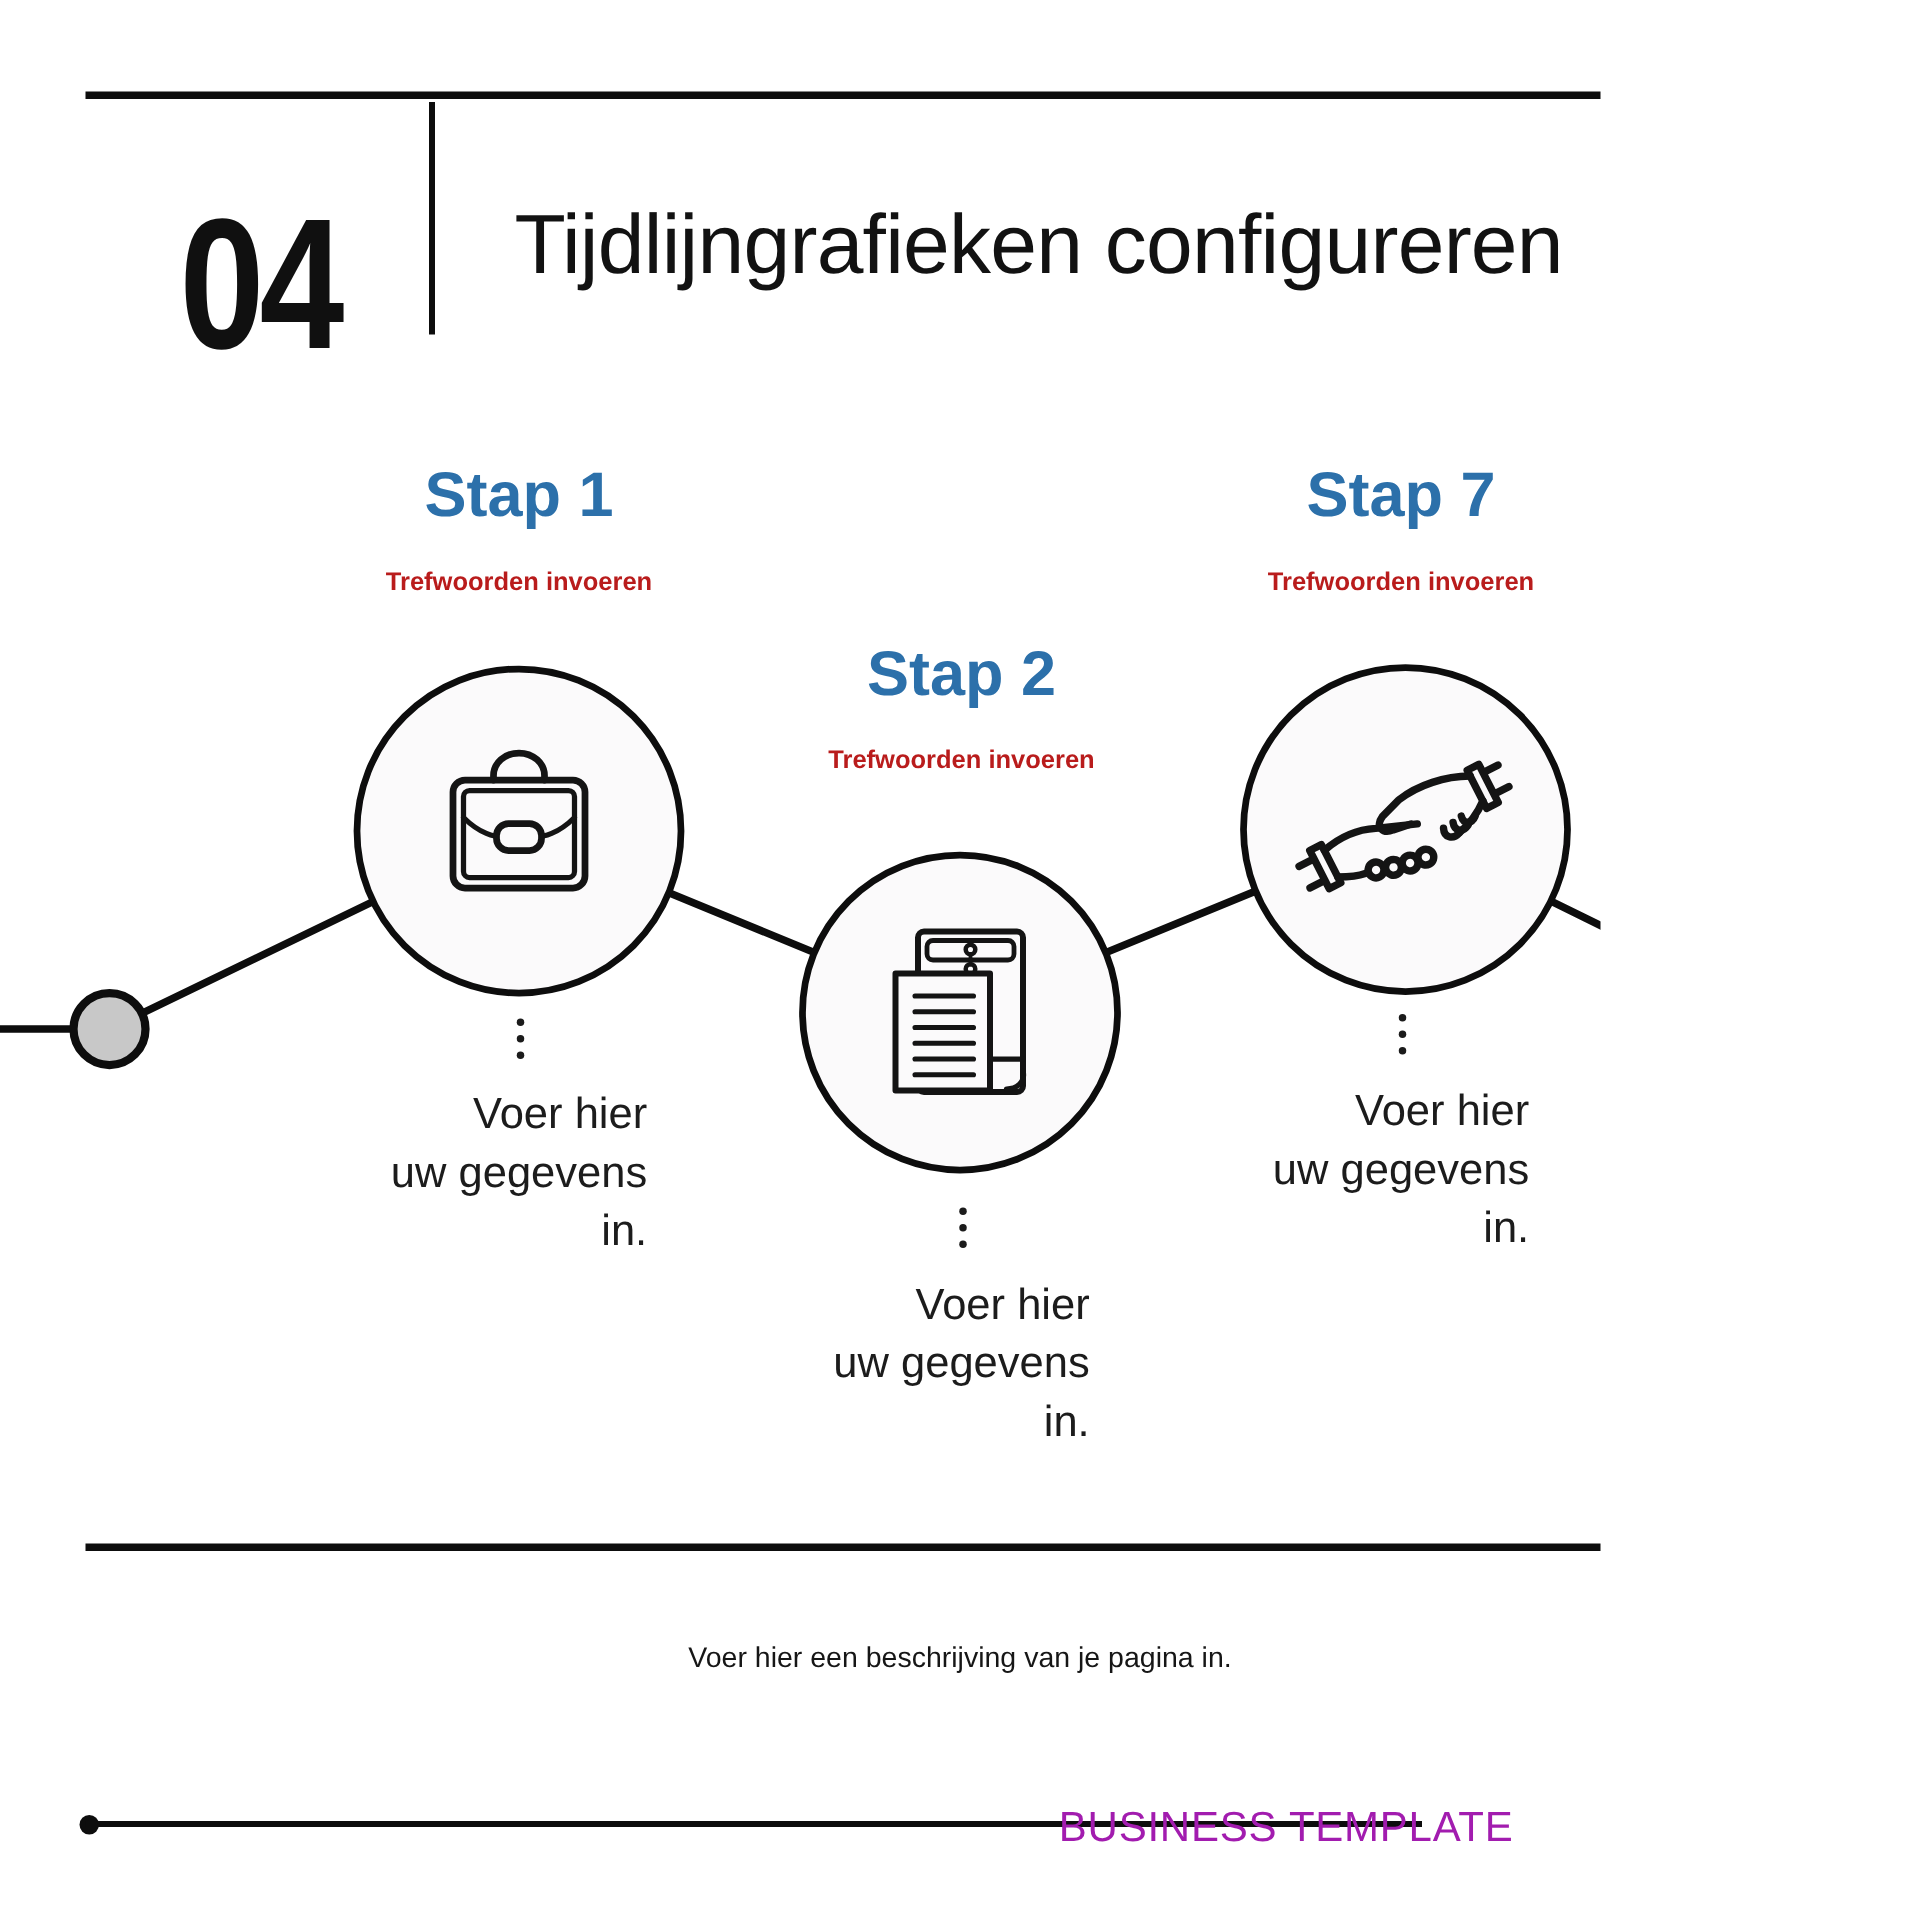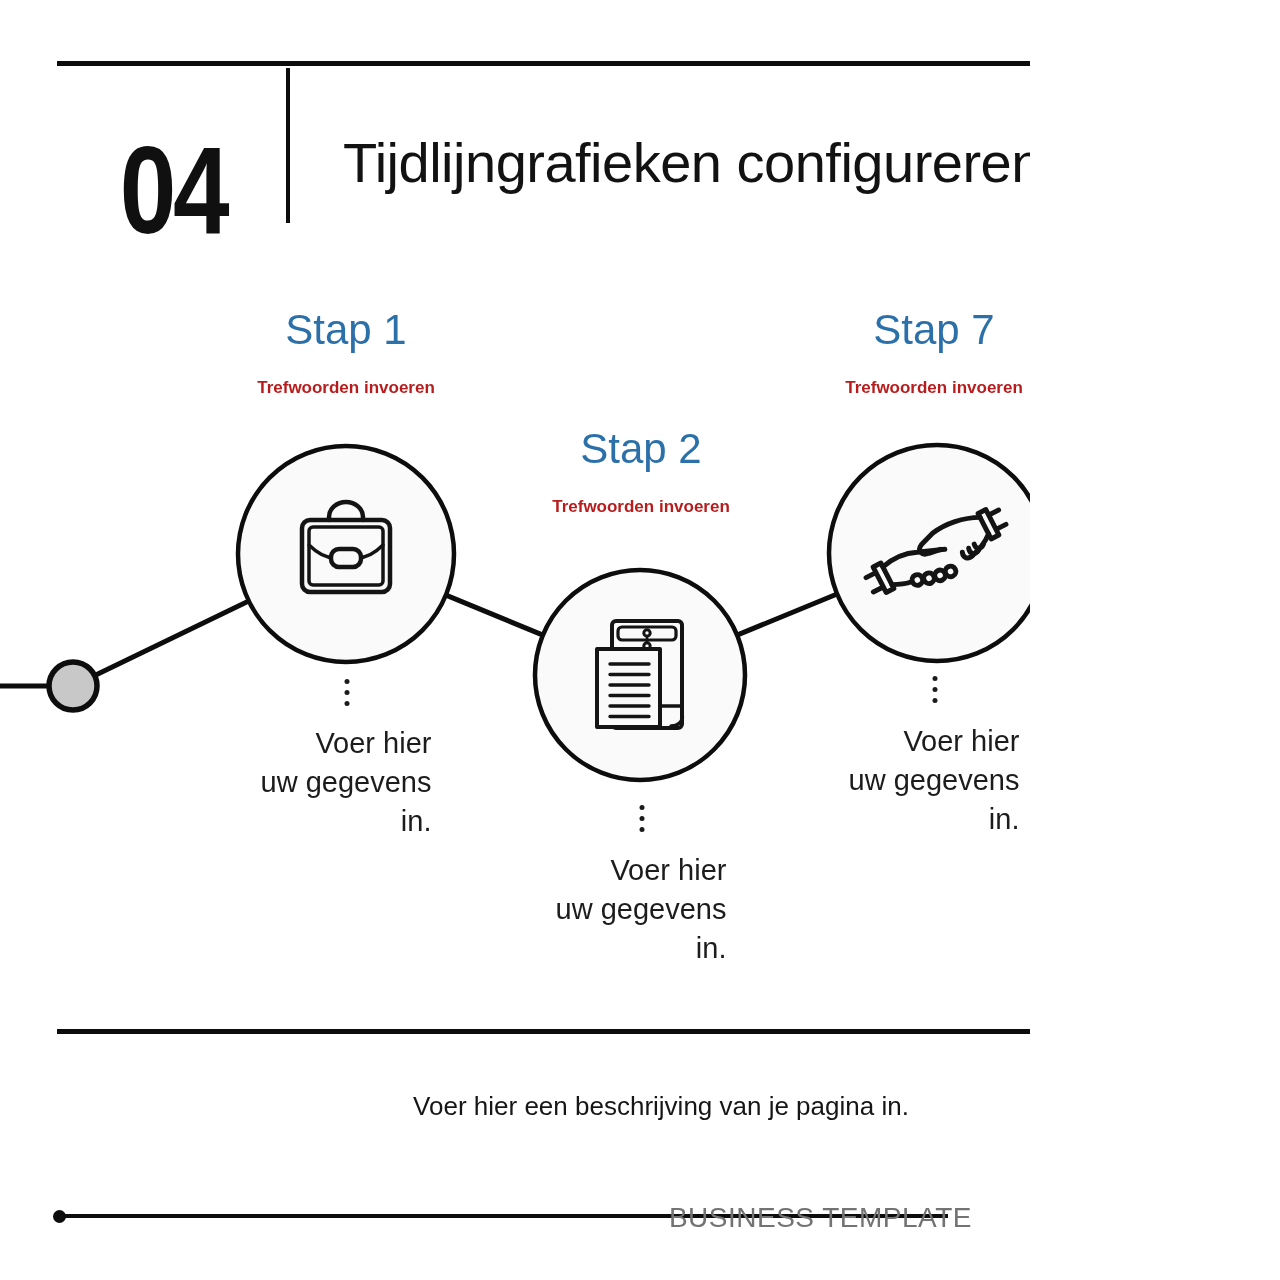--- a/index.html
+++ b/index.html
@@ -1,41 +1,41 @@
 <!DOCTYPE html>
 <html><head>
 <meta charset="utf-8">
 <style>
   html,body{margin:0;padding:0;background:#ffffff;}
   .canvas{position:relative;width:1030px;height:1280px;background:#ffffff;overflow:hidden;
-          font-family:"Liberation Sans",sans-serif;color:#141414;}
+          font-family:"Liberation Sans",sans-serif;color:#141414;padding-left:37px;}
   
   .rule{position:absolute;background:#0d0d0d;}
   .rule-dot{position:absolute;background:#0d0d0d;border-radius:50%;}
   .vrule{position:absolute;background:#0d0d0d;}
   
   .page-number{position:absolute;font-size:124px;font-weight:700;letter-spacing:-4px;
                transform:translate(-50%,-50%) scaleX(0.82);white-space:nowrap;color:#101010;}
   .page-title{position:absolute;font-size:56px;font-weight:400;letter-spacing:-0.5px;
               white-space:nowrap;color:#121212;}
   
-  .stap-label{position:absolute;transform:translateX(-50%);font-size:42px;font-weight:400;
+  .stap-label{position:absolute;transform:translateX(-50%);font-size:42px;font-weight:700;
               color:#2C70AA;white-space:nowrap;}
   .stap-sub{position:absolute;transform:translateX(-50%);font-size:17px;font-weight:700;
             color:#b91c1c;white-space:nowrap;}
   .vdots{position:absolute;transform:translateX(-50%);display:flex;flex-direction:column;
          align-items:center;gap:6px;}
   .vdots i{width:5px;height:5px;border-radius:50%;background:#1b1b1b;}
   .step-body{position:absolute;transform:translateX(-50%);font-size:29px;line-height:39px;
              color:#1c1c1c;text-align:right;white-space:nowrap;}
   .step-body span{display:block;}
   
-  .desc{position:absolute;transform:translateX(-50%);text-align:center;font-size:26px;
-        line-height:28px;color:#161616;white-space:nowrap;margin-left:21px;}
-  .brand{position:absolute;font-size:28px;letter-spacing:0.5px;color:#737373;white-space:nowrap;}
+  .desc{position:absolute;transform:translateX(-50%);text-align:center;font-size:19px;
+        line-height:28px;color:#161616;white-space:nowrap;}
+  .brand{position:absolute;font-size:28px;letter-spacing:0.5px;color:#a21caf;white-space:nowrap;}
   svg.timeline{position:absolute;left:0;top:0;}
 </style>
 </head>
 <body>
 
 <div class="canvas">
 
   <div class="rule" style="left:57px;top:61px;width:1154px;height:5px;"></div>
   <div class="rule-dot" style="left:1210px;top:56px;width:15px;height:15px;"></div>
   <div class="vrule" style="left:286px;top:68px;width:4px;height:155px;"></div>

